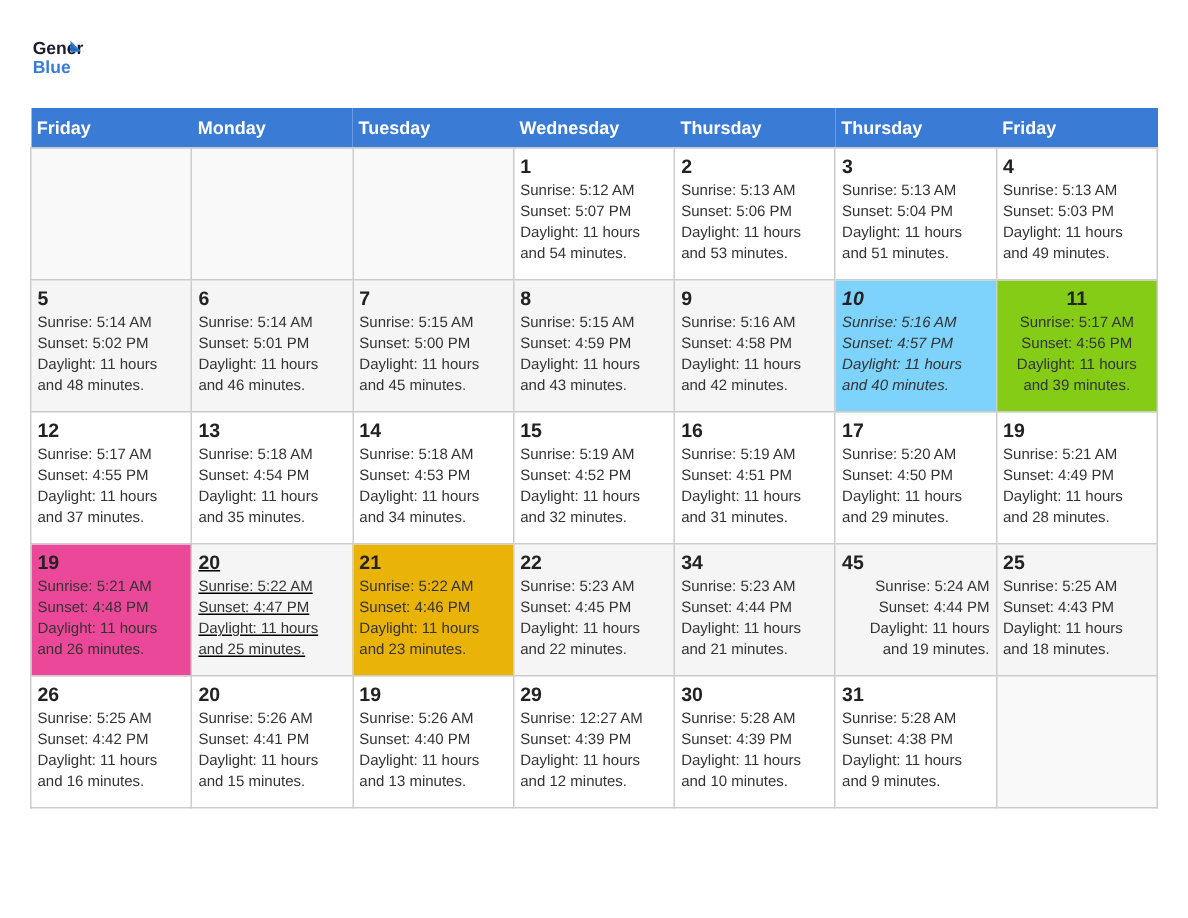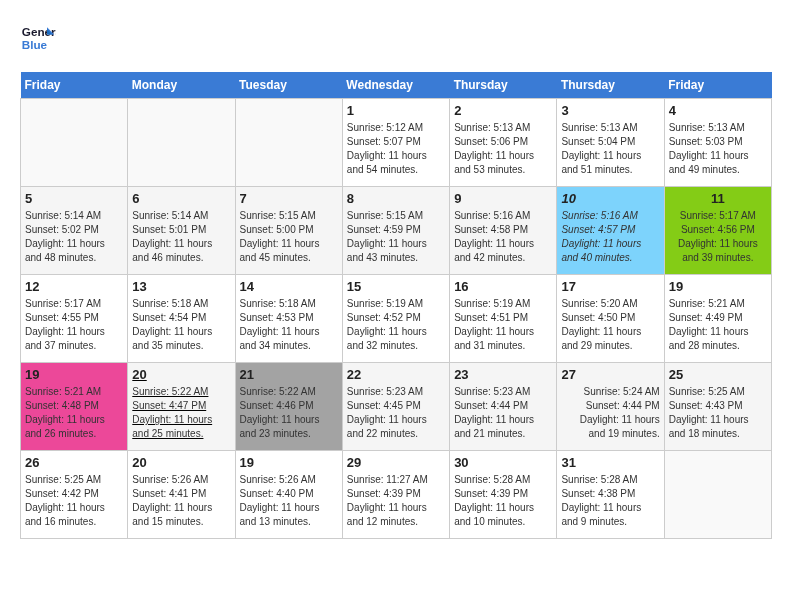--- a/index.html
+++ b/index.html
@@ -254,43 +254,43 @@
 Daylight: 11 hours
 and 26 minutes.</div>
         </td>
         <td style="background: rgb(245, 245, 245); text-decoration: underline;">
           <div class="day-number">20</div>
           <div class="day-info" style="white-space: pre-line;">Sunrise: 5:22 AM
 Sunset: 4:47 PM
 Daylight: 11 hours
 and 25 minutes.</div>
         </td>
-        <td style="background: #a3a3a3;">
+        <td style="background: #eab308;">
           <div class="day-number">21</div>
           <div class="day-info" style="white-space: pre-line;">Sunrise: 5:22 AM
 Sunset: 4:46 PM
 Daylight: 11 hours
 and 23 minutes.</div>
         </td>
         <td style="background: rgb(245, 245, 245); margin-top: 44px;">
           <div class="day-number">22</div>
           <div class="day-info" style="white-space: pre-line;">Sunrise: 5:23 AM
 Sunset: 4:45 PM
 Daylight: 11 hours
 and 22 minutes.</div>
         </td>
         <td style="background: rgb(245, 245, 245);">
-          <div class="day-number">23</div>
+          <div class="day-number">34</div>
           <div class="day-info" style="white-space: pre-line;">Sunrise: 5:23 AM
 Sunset: 4:44 PM
 Daylight: 11 hours
 and 21 minutes.</div>
         </td>
         <td style="background: rgb(245, 245, 245);">
-          <div class="day-number">27</div>
+          <div class="day-number">45</div>
           <div class="day-info" style="white-space: pre-line; text-align: right;">Sunrise: 5:24 AM
 Sunset: 4:44 PM
 Daylight: 11 hours
 and 19 minutes.</div>
         </td>
         <td style="background: rgb(245, 245, 245); margin-top: 28px;">
           <div class="day-number">25</div>
           <div class="day-info" style="white-space: pre-line;">Sunrise: 5:25 AM
 Sunset: 4:43 PM
 Daylight: 11 hours
@@ -314,21 +314,21 @@
         </td>
         <td>
           <div class="day-number">19</div>
           <div class="day-info" style="white-space: pre-line;">Sunrise: 5:26 AM
 Sunset: 4:40 PM
 Daylight: 11 hours
 and 13 minutes.</div>
         </td>
         <td>
           <div class="day-number">29</div>
-          <div class="day-info" style="white-space: pre-line;">Sunrise: 11:27 AM
+          <div class="day-info" style="white-space: pre-line;">Sunrise: 12:27 AM
 Sunset: 4:39 PM
 Daylight: 11 hours
 and 12 minutes.</div>
         </td>
         <td>
           <div class="day-number">30</div>
           <div class="day-info" style="white-space: pre-line;">Sunrise: 5:28 AM
 Sunset: 4:39 PM
 Daylight: 11 hours
 and 10 minutes.</div>

